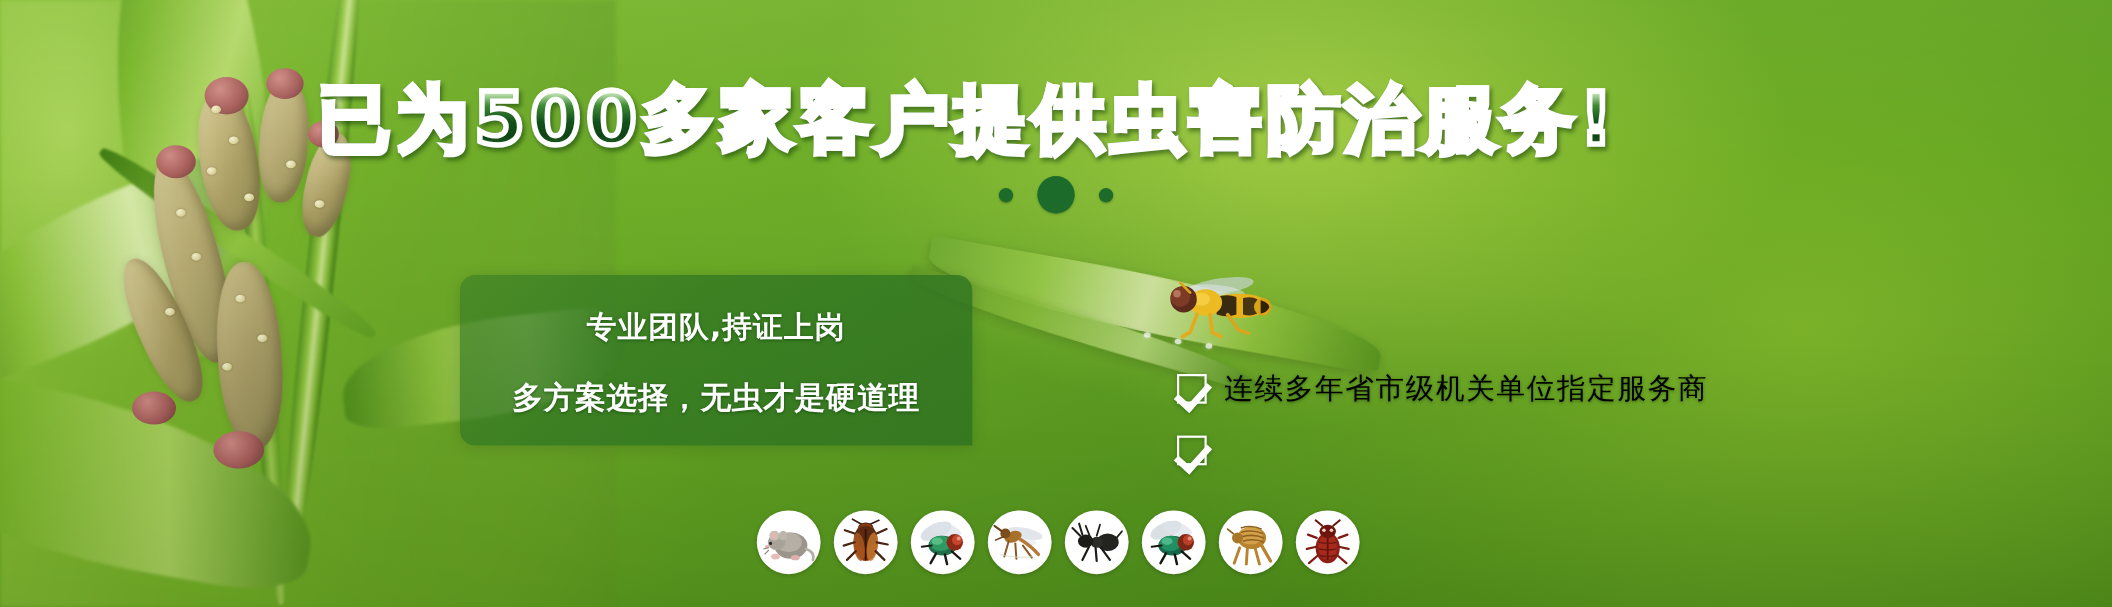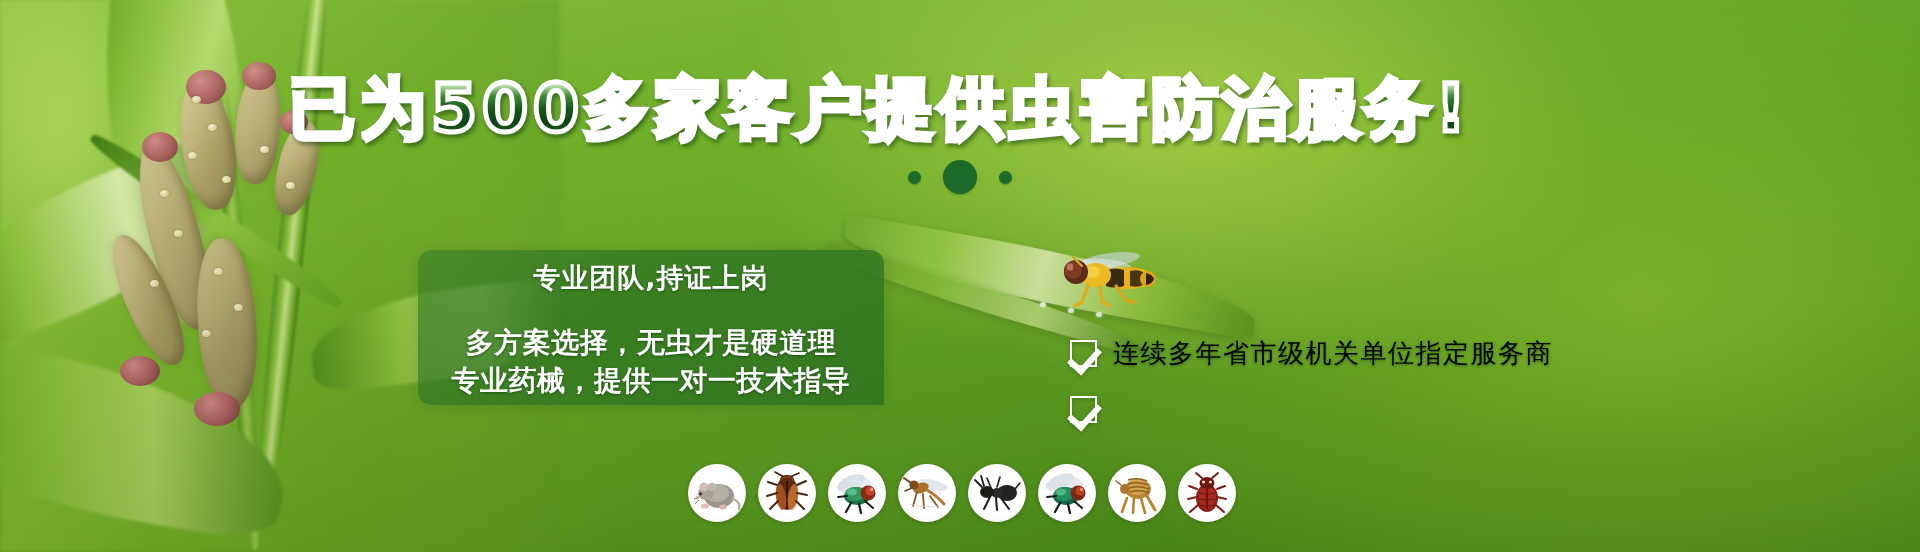--- a/index.html
+++ b/index.html
@@ -284,21 +284,20 @@
 
   <div class="dots">
     <span class="dot small"></span>
     <span class="dot big"></span>
     <span class="dot small"></span>
   </div>
 
   <div class="panel">
     <div class="panel-line pl1">专业团队,持证上岗</div>
     <div class="panel-line pl2">多方案选择，无虫才是硬道理</div>
-    <div class="panel-line pl3">专业药械，提供一对一技术指导</div>
   </div>
 
   <div class="hoverfly">
     <svg width="120" height="62" viewBox="0 0 120 62">
 
       <ellipse cx="62" cy="12" rx="30" ry="7" fill="#cfd9e4" opacity="0.62" transform="rotate(-8 62 12)"></ellipse>
       <ellipse cx="58" cy="17" rx="26" ry="6" fill="#e3eaf2" opacity="0.5" transform="rotate(6 58 17)"></ellipse>
 
       <ellipse cx="78" cy="30" rx="28" ry="11" fill="#e8b21c"></ellipse>
       <path d="M58 22 q10 -3 18 0 l0 16 q-9 3 -18 0 z" fill="#3a2a10"></path>

